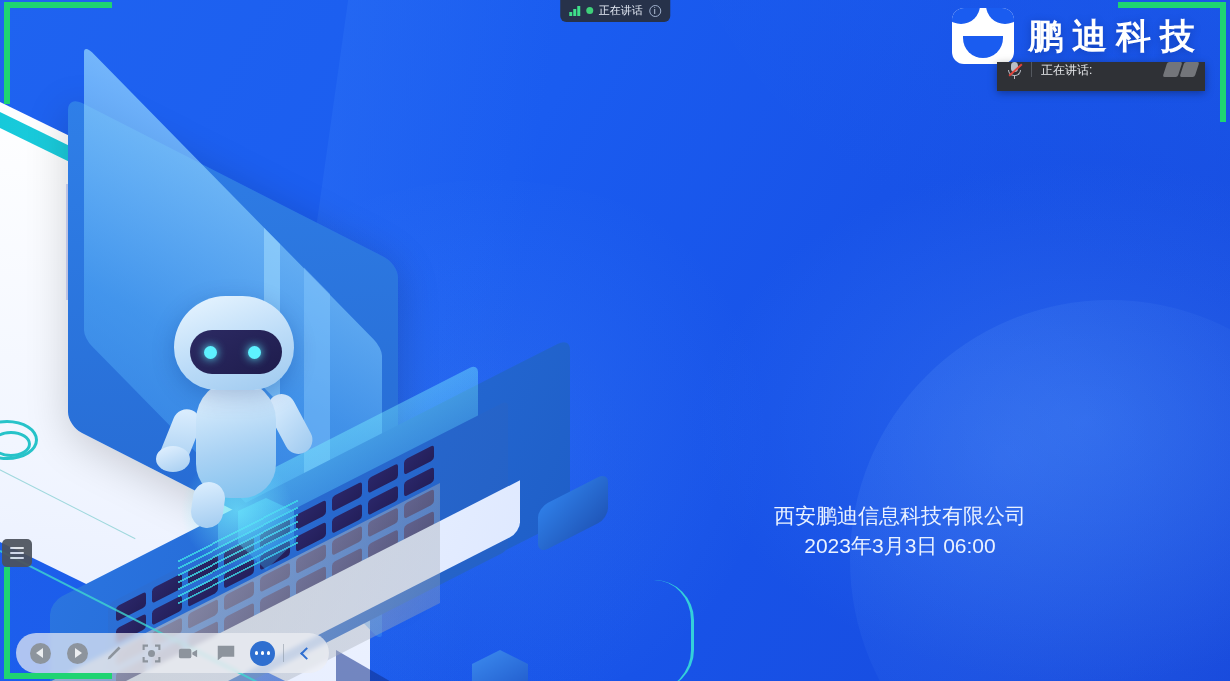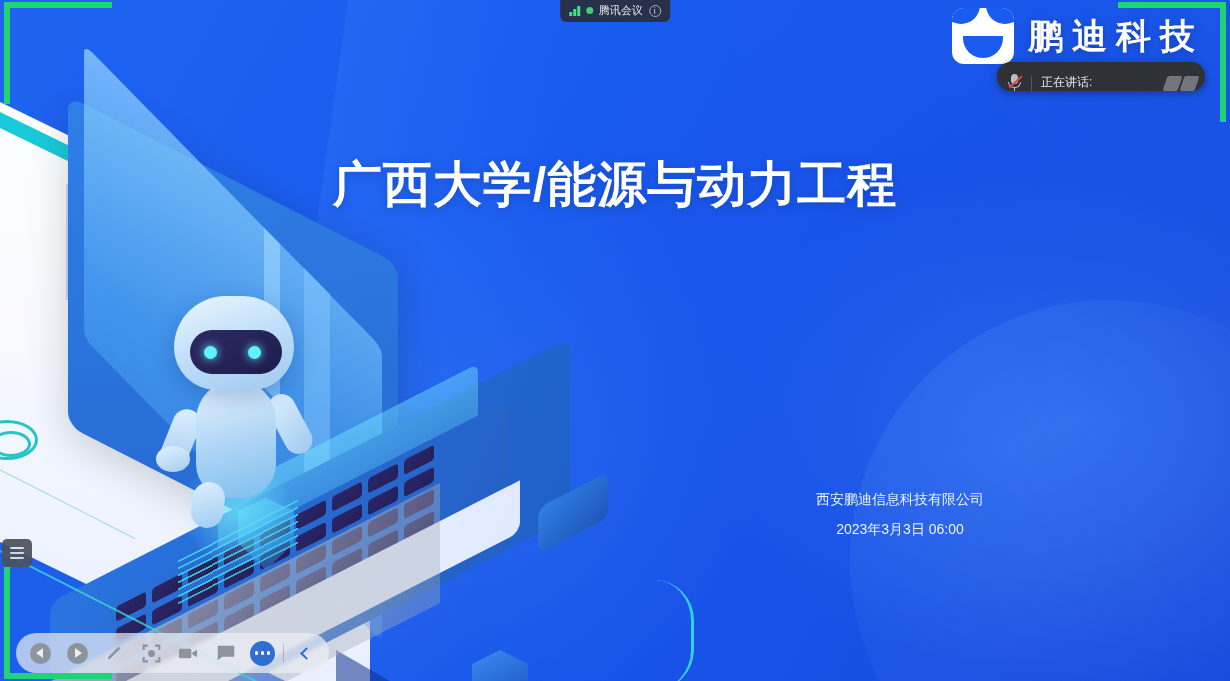--- a/index.html
+++ b/index.html
@@ -203,22 +203,22 @@
     position:absolute; left:0; right:0; top:152px; text-align:center;
     color:#fff; font-size:49px; font-weight:700; letter-spacing:1px;
     text-shadow:0 2px 10px rgba(0,30,90,.25);
   }
   .slide-subtitle{
     position:absolute; left:0; right:0; top:282px; text-align:center;
     color:#fff; font-size:52px; font-weight:700; letter-spacing:1px;
     text-shadow:0 2px 10px rgba(0,30,90,.25);
   }
   .slide-footer{
-    position:absolute; left:640px; width:520px; top:484px; text-align:center;
-    color:#eaf2ff; font-size:14px; line-height:30px; font-weight:400;
+    position:absolute; left:640px; width:520px; top:501px; text-align:center;
+    color:#eaf2ff; font-size:21px; line-height:30px; font-weight:400;
   }
 
   
   .brand{
     position:absolute; right:26px; top:8px; display:flex; align-items:center; gap:14px;
   }
   .brand-mark{
     width:62px; height:56px; background:#fff; border-radius:12px; position:relative;
     overflow:hidden;
   }
@@ -259,23 +259,22 @@
   .sig i{ width:2.5px; background:#3fe08a; display:block; }
   .sig i:nth-child(1){ height:4px; } .sig i:nth-child(2){ height:7px; } .sig i:nth-child(3){ height:10px; }
   .dot-green{ width:7px; height:7px; border-radius:50%; background:#3fd07a; }
   .info-i{
     width:12px; height:12px; border-radius:50%; border:1px solid #9fb0cc;
     font-size:9px; line-height:10px; text-align:center; color:#c9d6ea;
   }
 
   .speaking-bar{
     position:absolute; right:25px; top:62px; width:208px; height:29px;
-    background:#2f3136; display:flex; align-items:flex-end; gap:0;
+    background:#2f3136; display:flex; align-items:flex-start; gap:0;
     box-shadow:0 2px 8px rgba(0,0,0,.35);
-    border-radius:14px;
   }
   .mic-wrap{ width:34px; display:flex; justify-content:center; align-items:center; }
   .mic-muted{ position:relative; width:13px; height:17px; }
   .mic-muted .cap{
     position:absolute; left:3px; top:0; width:7px; height:10px;
     border-radius:4px; background:#b9bdc4;
   }
   .mic-muted .arc{
     position:absolute; left:0; top:8px; width:13px; height:6px;
     border:1.5px solid #b9bdc4; border-top:none; border-radius:0 0 7px 7px;
@@ -432,21 +431,20 @@
       <div class="r-leg"></div>
       <div class="r-hand"></div>
       <div class="r-head"></div>
       <div class="r-visor">
         <i class="r-eye l"></i>
         <i class="r-eye r"></i>
       </div>
     </div>
   </div>
 
-  <div class="slide-title">广西大学/能源与动力工程</div>
   <div class="slide-footer">
     <div>西安鹏迪信息科技有限公司</div>
     <div>2023年3月3日  06:00</div>
   </div>
 
   <div class="brand">
     <div class="brand-mark">
       <div class="brand-smile"></div>
     </div>
     <div class="brand-text">鹏迪科技</div>
@@ -461,21 +459,21 @@
       <i class="sf b-l"></i>
   </div>
 
   <div class="meeting-pill">
     <span class="sig">
         <i></i>
         <i></i>
         <i></i>
       </span>
     <span class="dot-green"></span>
-    <span>腾讯会议</span>
+    <span>正在讲话</span>
     <span class="info-i">i</span>
   </div>
 
   <div class="speaking-bar">
     <span class="mic-wrap">
       <span class="mic-muted">
         <i class="cap"></i>
           <i class="arc"></i>
           <i class="stem"></i>
           <i class="slash"></i>

